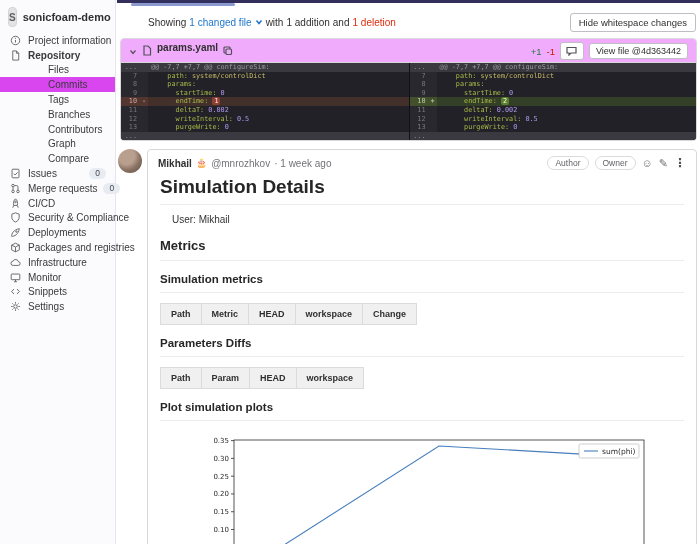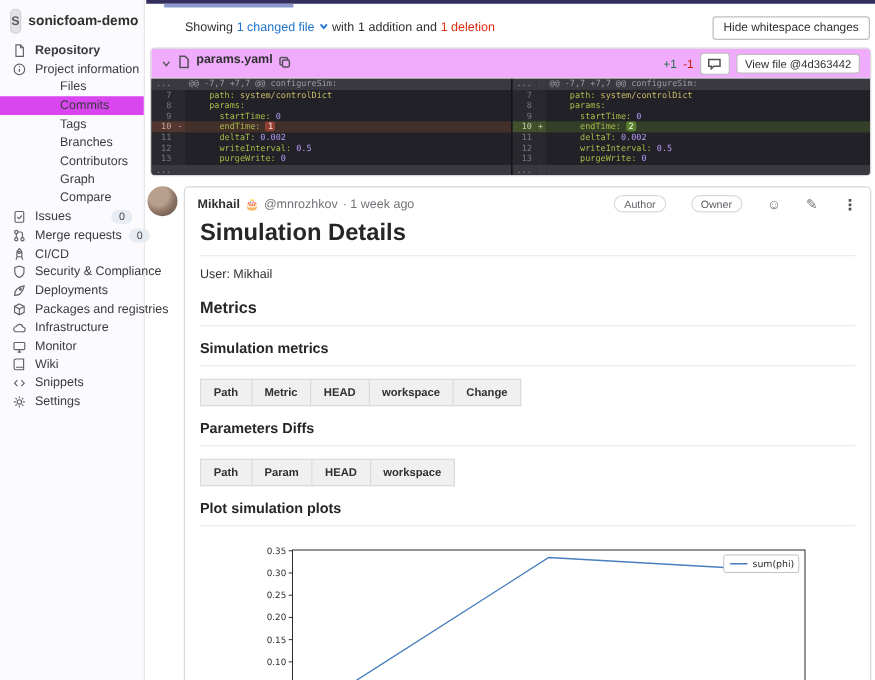--- a/index.html
+++ b/index.html
@@ -78,63 +78,63 @@
 
   
   .note { display:flex; gap:5px; margin:8px 3px 0 1px; }
   .note-avatar { width:24px; height:24px; border-radius:50%; flex:0 0 24px;
     background:radial-gradient(circle at 35% 30%, #b9a08e 0 35%, #8a7264 60%, #5c4f46 100%); }
   .note-card { flex:1; border:1px solid #d8d8dc; border-radius:4px; background:#fff; overflow:hidden; }
   .note-head { display:flex; align-items:center; gap:4px; padding:6px 10px 2px 10px; font-size:10px; }
   .note-author { font-weight:bold; color:#303030; }
   .note-emoji { font-size:9px; }
   .note-meta { color:#737278; }
-  .note-right { margin-left:auto; display:flex; align-items:flex-end; gap:20px; }
+  .note-right { margin-left:auto; display:flex; align-items:center; gap:6px; }
   .pill { border:1px solid #dbdbdb; border-radius:10px; padding:1px 7px; font-size:8.5px; color:#626168; }
   .note-ico { color:#737278; font-size:11px; cursor:pointer; line-height:1; }
   .kebab { font-weight:bold; font-size:12px; color:#535158; }
 
   .note-body { padding:0 12px 10px 12px; }
   .note-body h1 { font-size:19px; margin:4px 0 0 0; padding-bottom:6px; border-bottom:1px solid #ececec; color:#262626; }
-  .note-body p { font-size:10px; margin:9px 0 13px 0; color:#333; }
+  .note-body p { font-size:10px; margin:9px 0 13px 12px; color:#333; }
   .note-body h2 { font-size:13px; margin:13px 0 0 0; padding-bottom:7px; border-bottom:1px solid #ececec; color:#262626; }
   .note-body h3 { font-size:11.5px; margin:12px 0 0 0; padding-bottom:7px; border-bottom:1px solid #ececec; color:#262626; }
   .md-table { border-collapse:collapse; margin:10px 0 2px 0; }
   .md-table th { border:1px solid #dbdbdb; background:#f0f0f0; font-size:9px; padding:5px 10px; color:#303030; }
 
   .chart-wrap { margin:12px 0 0 44px; }
   .chart-wrap text { font-family:"DejaVu Sans",sans-serif; }
 </style>
 </head>
 <body>
 
 <aside class="sidebar">
   <div class="proj-head">
     <span class="proj-avatar">S</span>
     <span class="proj-name">sonicfoam-demo</span>
   </div>
   <nav id="sidebar-nav">
-      <div class="sb-item bold">
-        <span class="sb-icon">
-          <svg viewBox="0 0 12 12">
-            <path d="M3 1h4l2.5 2.5V11H3z"></path>
-            <path d="M7 1v2.5h2.5"></path>
-          </svg>
-        </span>
-        <span class="sb-label">Repository</span>
-      </div>
       <div class="sb-item">
         <span class="sb-icon">
           <svg viewBox="0 0 12 12">
             <circle cx="6" cy="6" r="4.6"></circle>
             <line x1="6" y1="5.4" x2="6" y2="8.2"></line>
             <circle cx="6" cy="3.6" r="0.6" fill="currentColor" stroke="none"></circle>
           </svg>
         </span>
         <span class="sb-label">Project information</span>
+      </div>
+      <div class="sb-item bold">
+        <span class="sb-icon">
+          <svg viewBox="0 0 12 12">
+            <path d="M3 1h4l2.5 2.5V11H3z"></path>
+            <path d="M7 1v2.5h2.5"></path>
+          </svg>
+        </span>
+        <span class="sb-label">Repository</span>
       </div>
       <div class="sb-item indent">
         <span class="sb-label">Files</span>
       </div>
       <div class="sb-item indent active">
         <span class="sb-label">Commits</span>
       </div>
       <div class="sb-item indent">
         <span class="sb-label">Tags</span>
       </div>
@@ -217,29 +217,20 @@
         <span class="sb-label">Infrastructure</span>
       </div>
       <div class="sb-item">
         <span class="sb-icon">
           <svg viewBox="0 0 12 12">
             <rect x="1.3" y="2.2" width="9.4" height="6.2" rx="0.8"></rect>
             <path d="M4.4 10.6h3.2M6 8.4v2.2"></path>
           </svg>
         </span>
         <span class="sb-label">Monitor</span>
-      </div>
-      <div class="sb-item">
-        <span class="sb-icon">
-          <svg viewBox="0 0 12 12">
-            <path d="M3 1.3h6.7v9.4H3A1.6 1.6 0 0 1 1.4 9.1V2.9A1.6 1.6 0 0 1 3 1.3z"></path>
-            <path d="M3 8.5h6.7"></path>
-          </svg>
-        </span>
-        <span class="sb-label">Wiki</span>
       </div>
       <div class="sb-item">
         <span class="sb-icon">
           <svg viewBox="0 0 12 12">
             <path d="M4.3 3.3L1.8 6l2.5 2.7M7.7 3.3L10.2 6 7.7 8.7"></path>
           </svg>
         </span>
         <span class="sb-label">Snippets</span>
       </div>
       <div class="sb-item">

